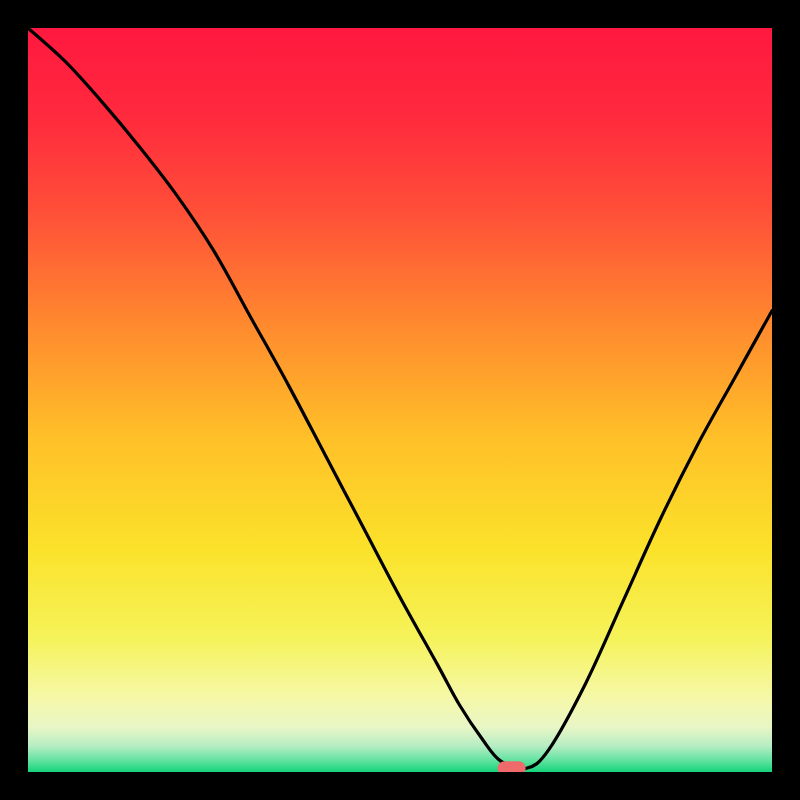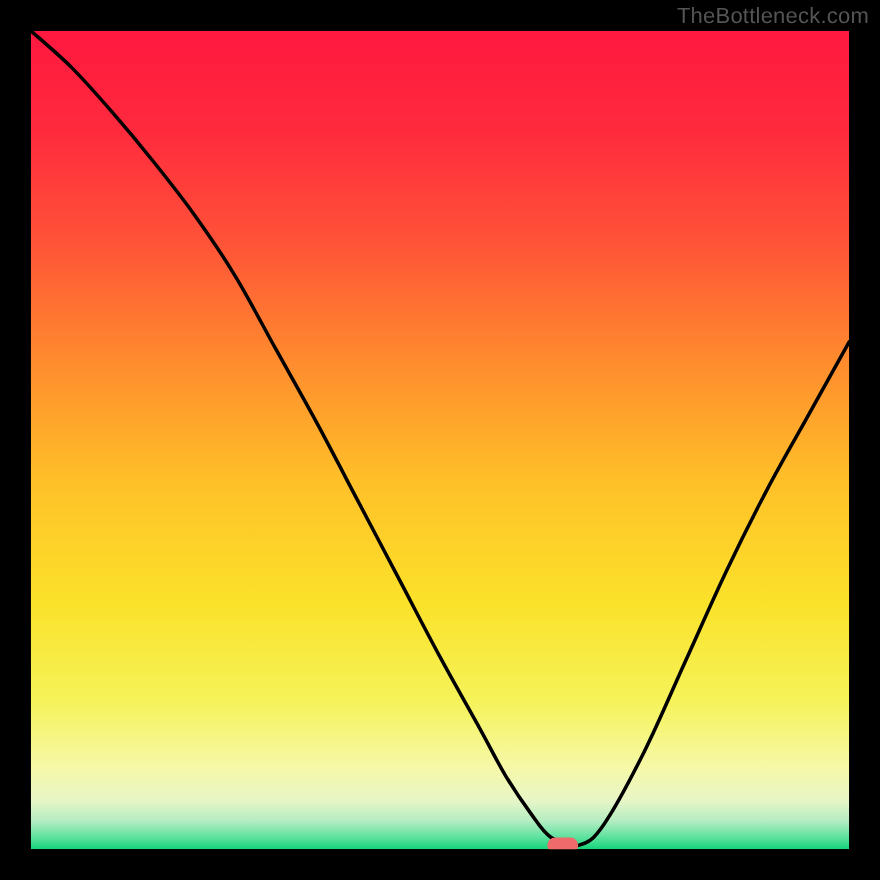--- a/index.html
+++ b/index.html
@@ -49,21 +49,20 @@
   }
   .marker {
     fill: #ef6b6b;
     stroke: none;
   }
 </style>
 </head>
 <body>
 
 <div class="frame">
-  <div class="watermark">TheBottleneck.com</div>
 
   <div class="plot-area">
     <svg viewBox="0 0 744 744">
       <defs>
         <linearGradient id="bg-grad" x1="0" y1="0" x2="0" y2="1">
             <stop offset="0%" stop-color="#ff183f"></stop>
             <stop offset="12%" stop-color="#ff2a3d"></stop>
             <stop offset="25%" stop-color="#ff5038"></stop>
             <stop offset="40%" stop-color="#ff8a2e"></stop>
             <stop offset="55.00000000000001%" stop-color="#ffc028"></stop>

